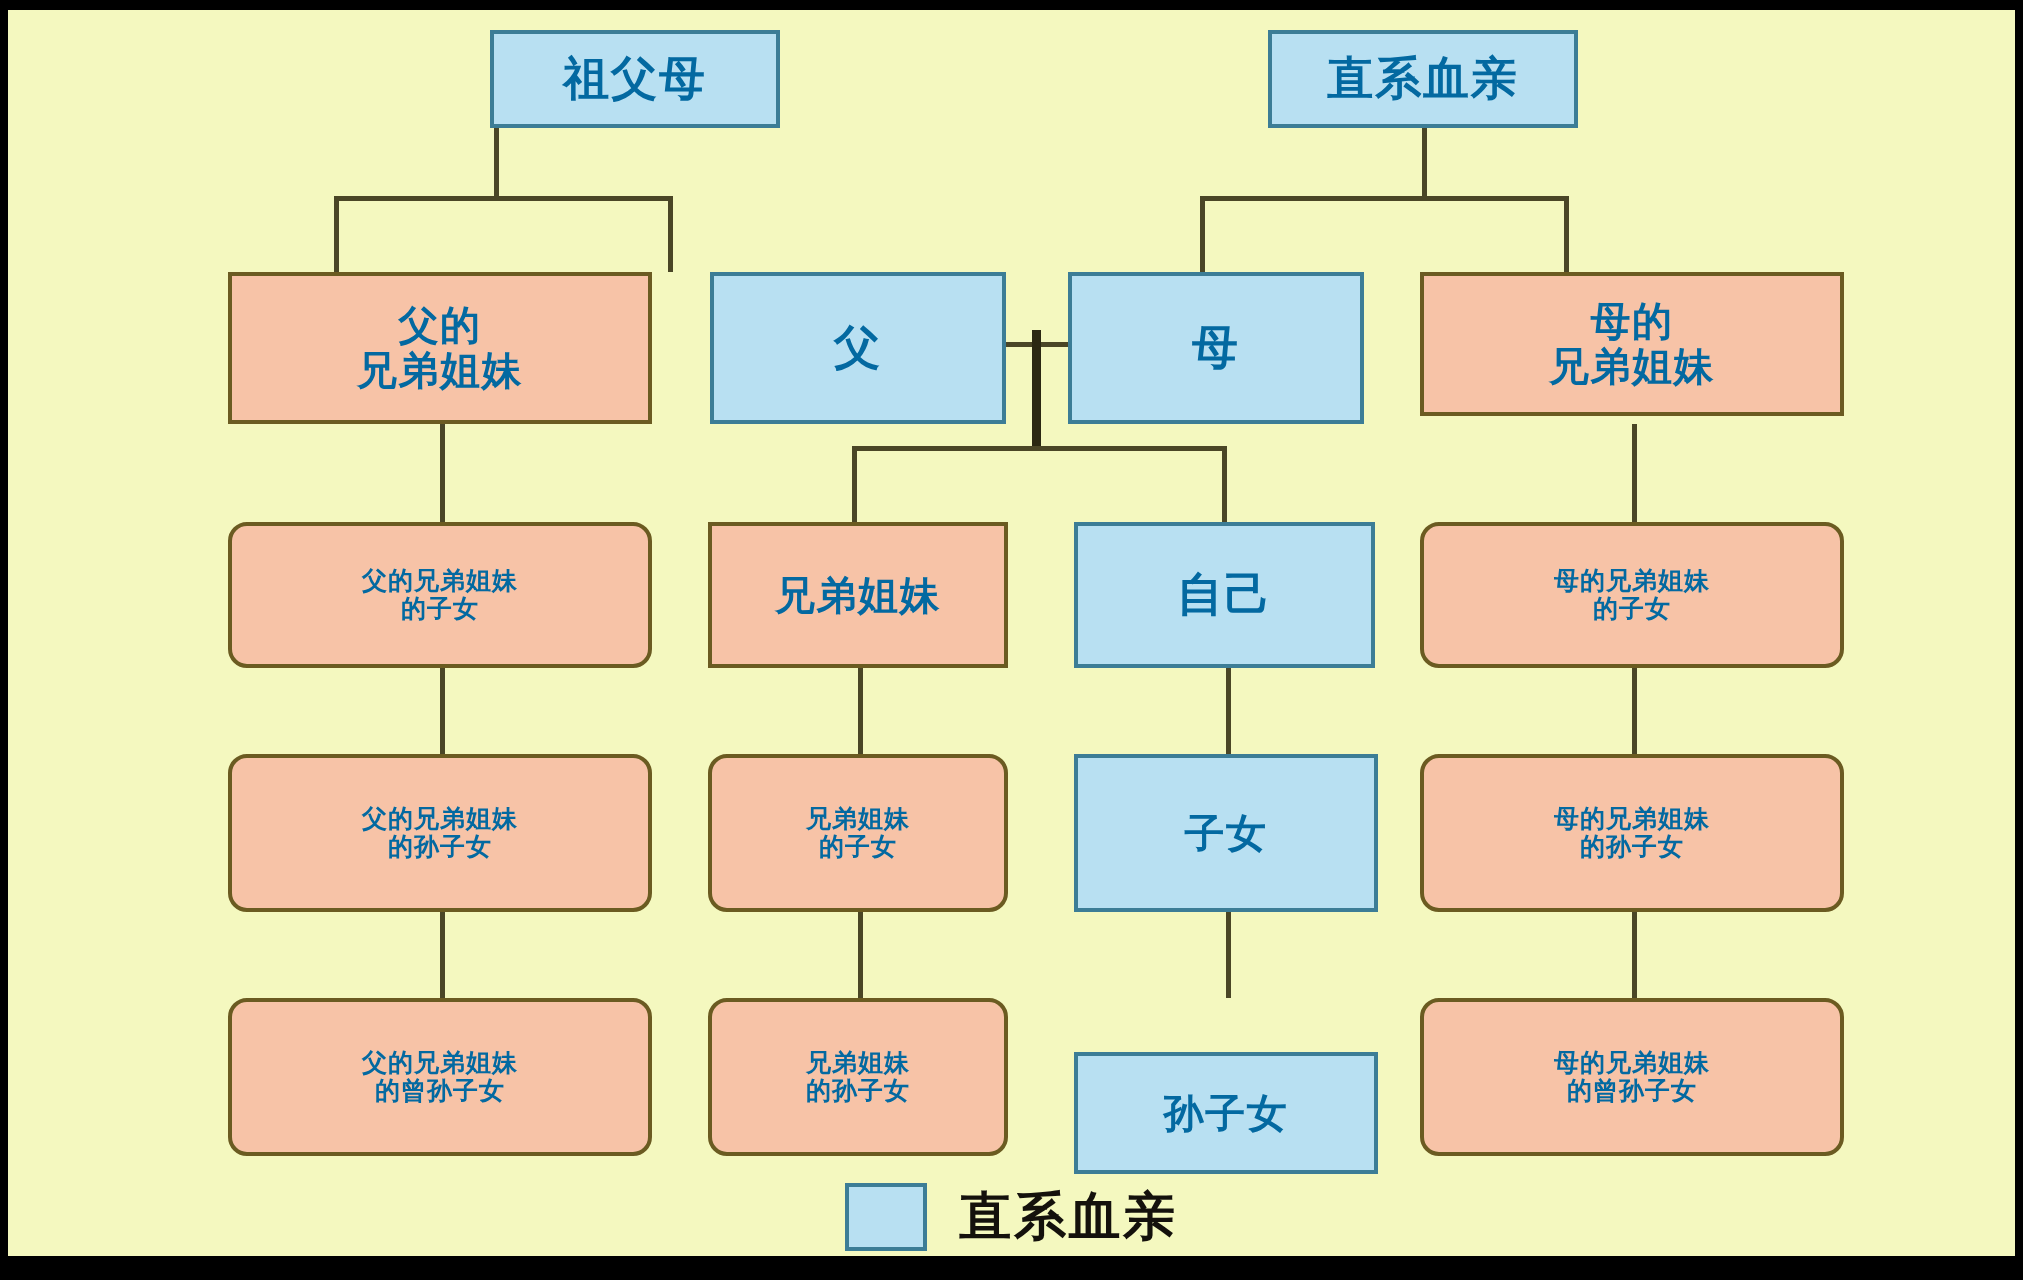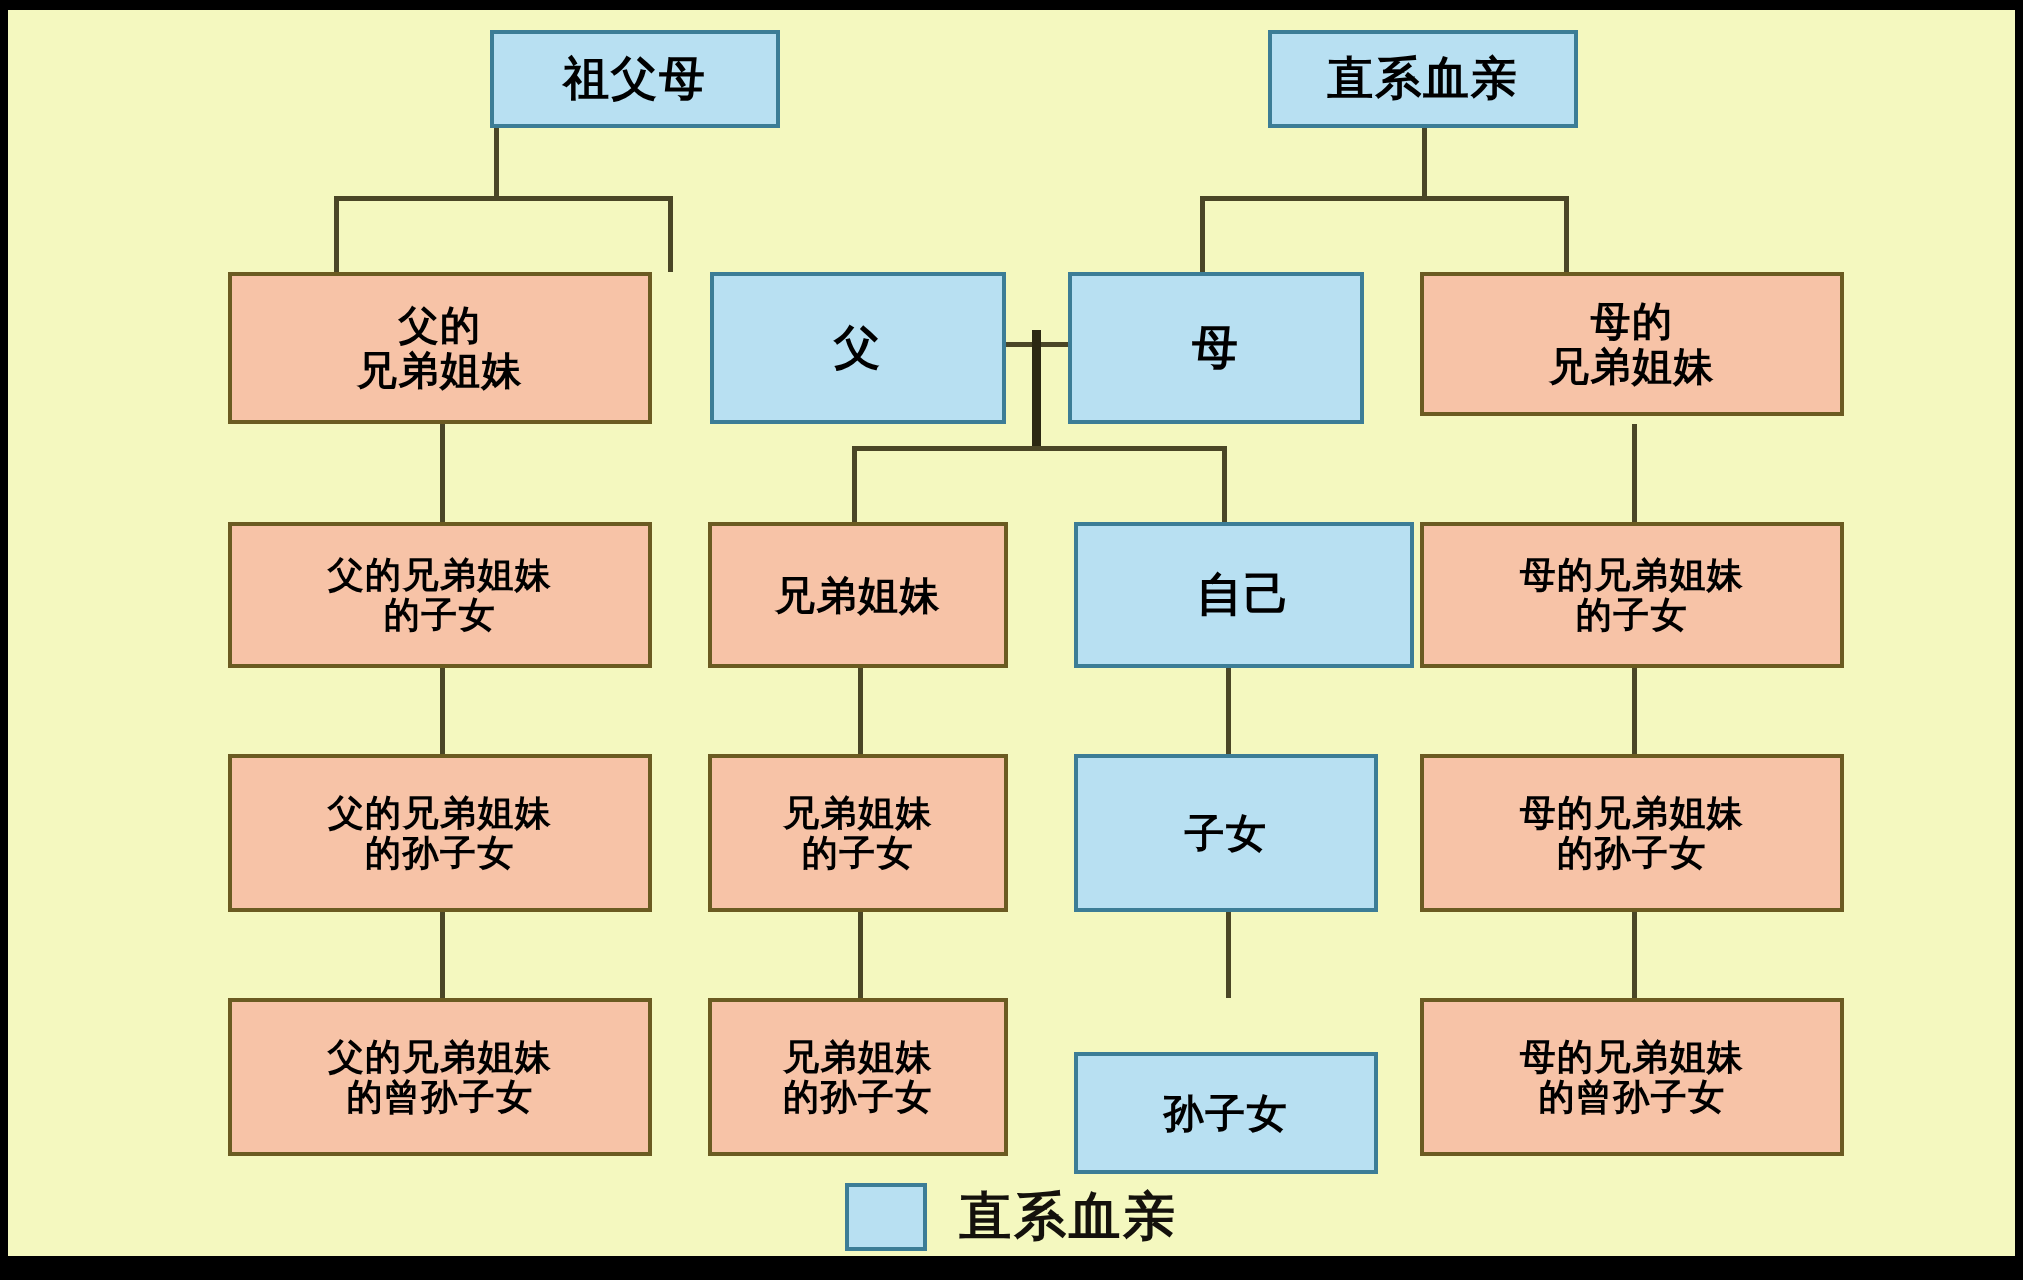--- a/index.html
+++ b/index.html
@@ -39,39 +39,39 @@
   .node {
     position: absolute;
     box-sizing: border-box;
     display: flex;
     flex-direction: column;
     align-items: center;
     justify-content: center;
     text-align: right;
     line-height: 1.12;
     font-weight: 700;
-    color: #000000;
+    color: #0369a1;
     z-index: 20;
     letter-spacing: 0.04em;
   }
   .node .ln { display: block; white-space: nowrap; }
 
   .node.direct {
     background: #b8e0f2;
     border: 4px solid #3c7d96;
   }
   .node.collateral {
     background: #f7c3a7;
     border: 4px solid #6b5b21;
   }
 
   
   .s-big   { font-size: 46px; }
   .s-mid   { font-size: 40px; }
-  .s-small { font-size: 36px; }
+  .s-small { font-size: 25px; border-radius: 19px; }
 
   
   .line {
     position: absolute;
     background: #4a4626;
     z-index: 10;
   }
   .line.v { width: 5px; }
   .line.h { height: 5px; }
   .line.thick { width: 9px; background: #2b2812; }
@@ -182,21 +182,21 @@
 
   <div class="node collateral s-small" style="left:228px; top:522px; width:424px; height:146px;">
     <span class="ln">父的兄弟姐妹</span>
     <span class="ln">的子女</span>
   </div>
 
   <div class="node collateral s-mid" style="left:708px; top:522px; width:300px; height:146px;">
     <span class="ln">兄弟姐妹</span>
   </div>
 
-  <div class="node direct s-big" style="left:1074px; top:522px; width:340px; height:146px;">
+  <div class="node direct s-big" style="left:1074px; top:522px; width:301px; height:146px;">
     <span class="ln">自己</span>
   </div>
 
   <div class="node collateral s-small" style="left:1420px; top:522px; width:424px; height:146px;">
     <span class="ln">母的兄弟姐妹</span>
     <span class="ln">的子女</span>
   </div>
 
   <div class="node collateral s-small" style="left:228px; top:754px; width:424px; height:158px;">
     <span class="ln">父的兄弟姐妹</span>

